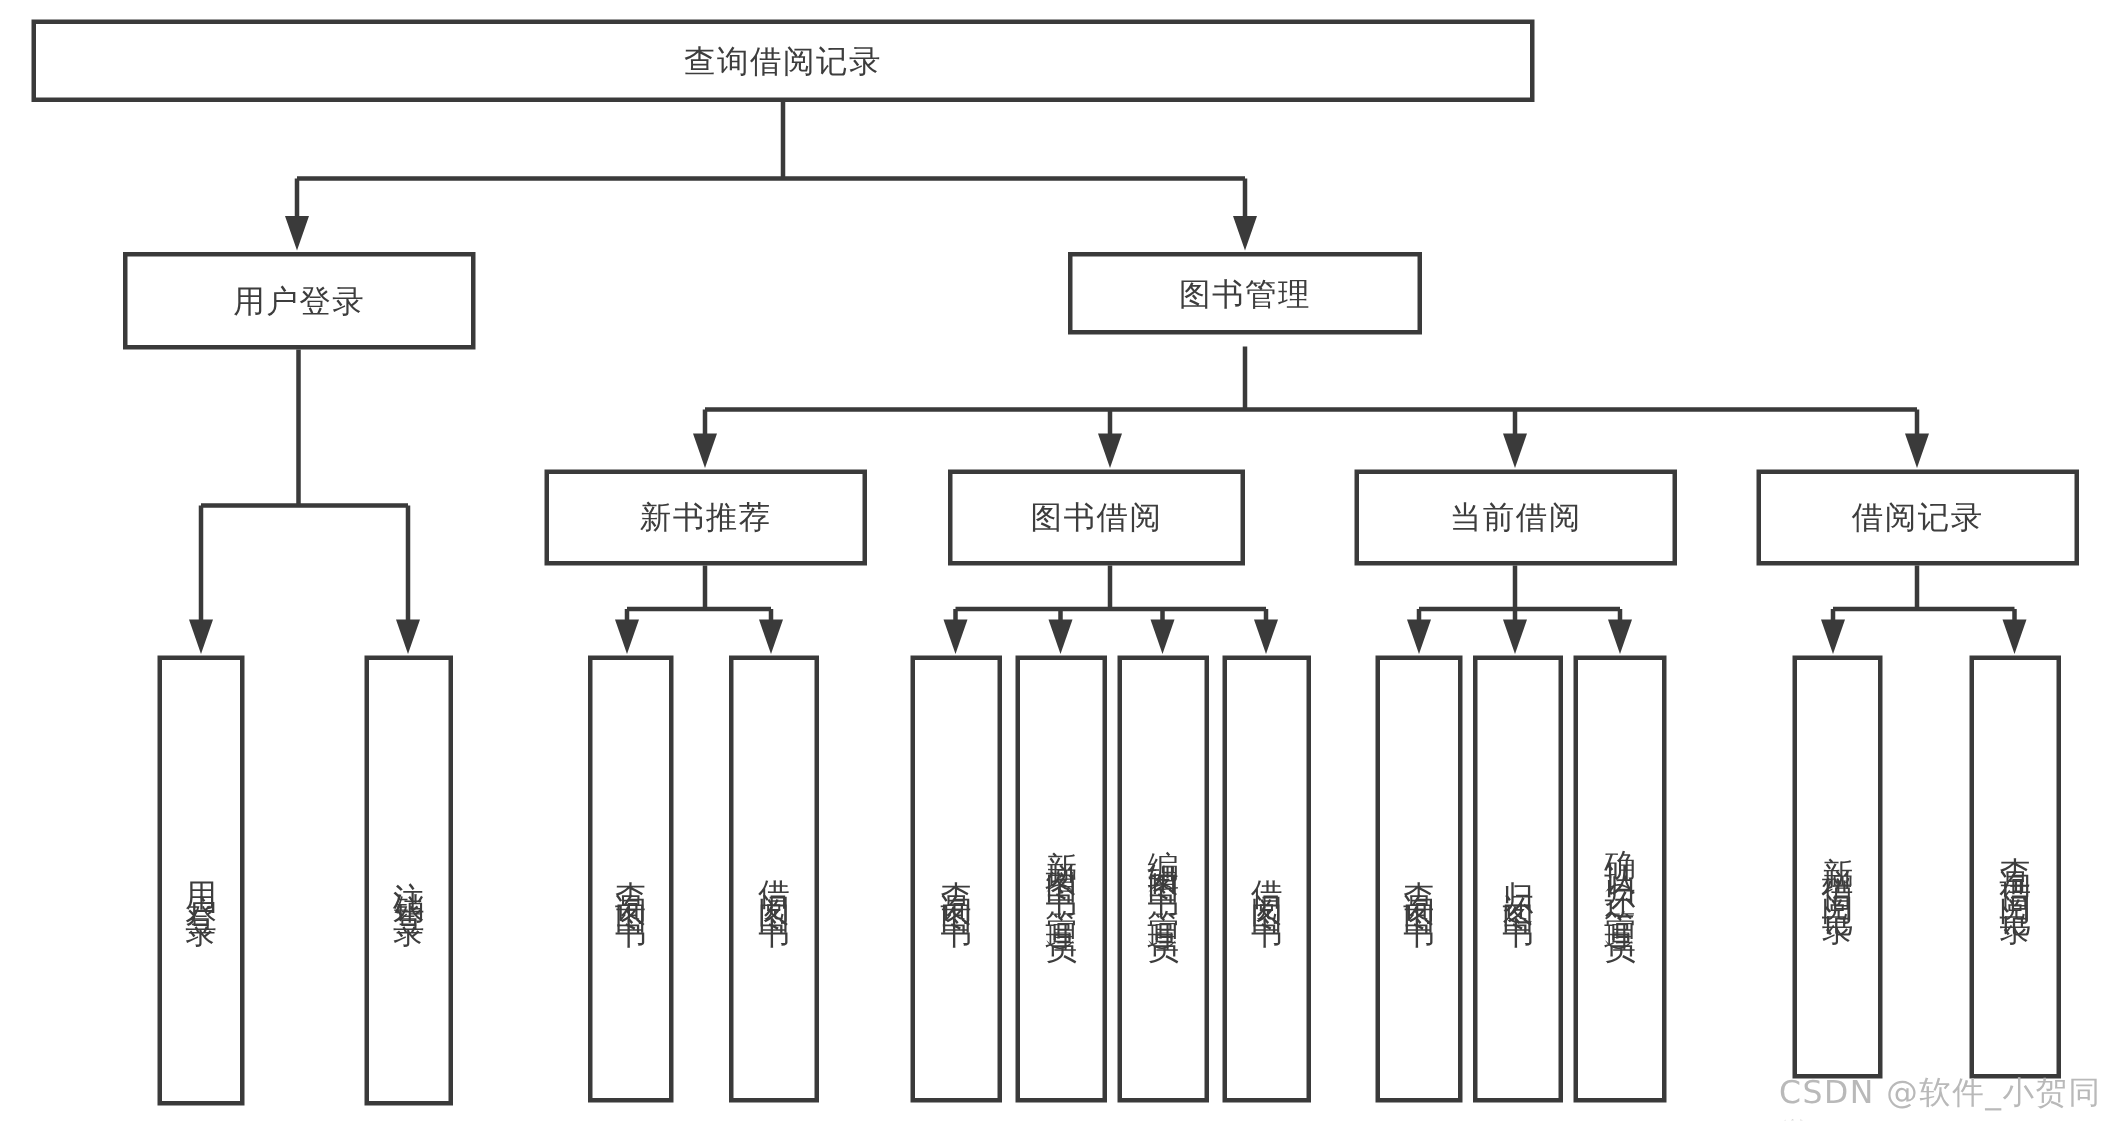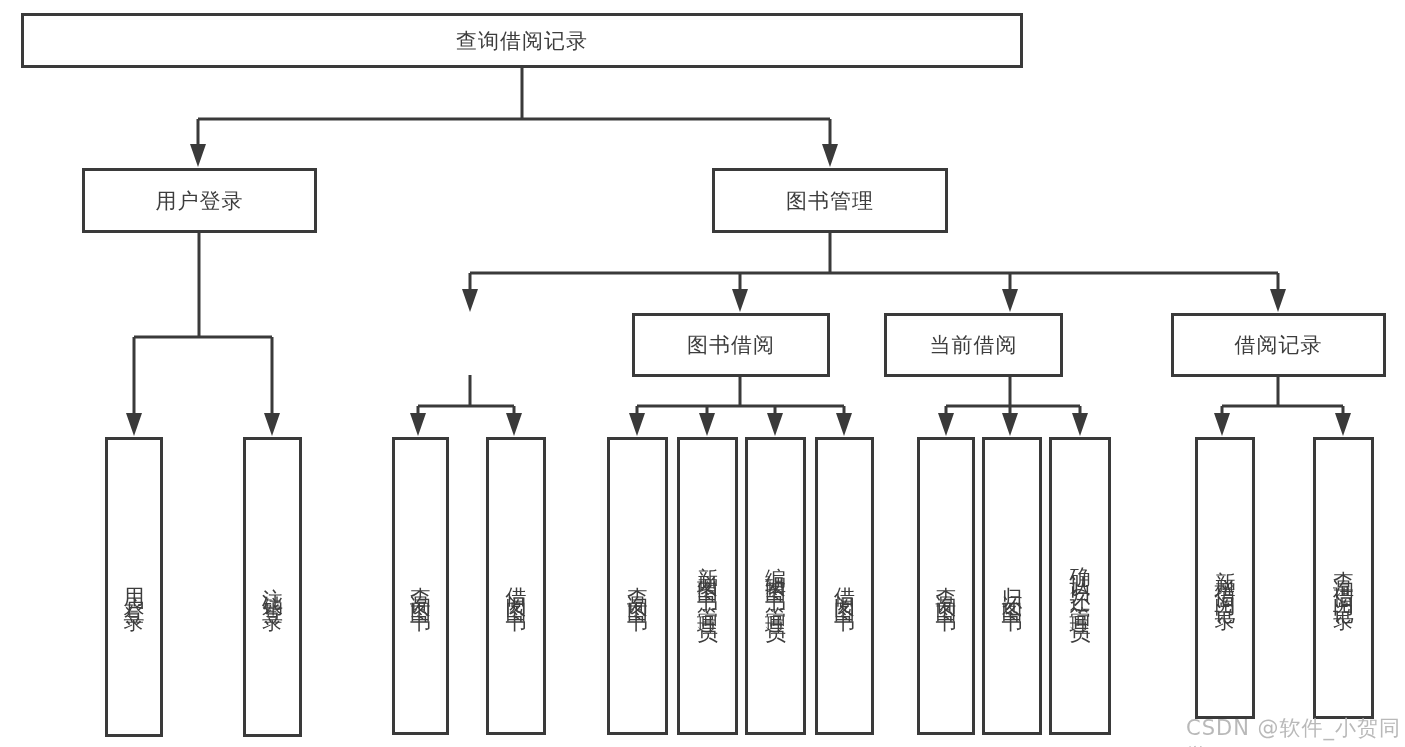--- a/index.html
+++ b/index.html
@@ -77,27 +77,28 @@
         <polygon points="1002,413 1018,413 1010,436"></polygon>
         <polygon points="1072,413 1088,413 1080,436"></polygon>
         <polygon points="1214,413 1230,413 1222,436"></polygon>
         <polygon points="1335,413 1351,413 1343,436"></polygon>
       </g>
   </svg>
 
   <div class="node" style="left:21px;top:13px;width:1002px;height:55px">查询借阅记录</div>
 
   <div class="node" style="left:82px;top:168px;width:235px;height:65px">用户登录</div>
-  <div class="node" style="left:712px;top:168px;width:236px;height:65px">图书管理</div>
+  <div class="node" style="left:712px;top:168px;width:236px;height:55px">图书管理</div>
 
   <div class="node vbox" style="left:105px;top:437px;width:58px;height:300px">用户登录</div>
   <div class="node vbox" style="left:243px;top:437px;width:59px;height:300px">注销登录</div>
 
+  <div class="node" style="left:363px;top:313px;width:215px;height:64px">新书推荐</div>
   <div class="node" style="left:632px;top:313px;width:198px;height:64px">图书借阅</div>
-  <div class="node" style="left:884px;top:313px;width:179px;height:64px">当前借阅</div>
+  <div class="node" style="left:903px;top:313px;width:215px;height:64px">当前借阅</div>
   <div class="node" style="left:1171px;top:313px;width:215px;height:64px">借阅记录</div>
 
   <div class="node vbox" style="left:392px;top:437px;width:57px;height:298px">查询图书</div>
   <div class="node vbox" style="left:486px;top:437px;width:60px;height:298px">借阅图书</div>
 
   <div class="node vbox" style="left:607px;top:437px;width:61px;height:298px">查询图书</div>
   <div class="node vbox" style="left:677px;top:437px;width:61px;height:298px">新增图书（管理员）</div>
   <div class="node vbox" style="left:745px;top:437px;width:61px;height:298px">编辑图书（管理员）</div>
   <div class="node vbox" style="left:815px;top:437px;width:59px;height:298px">借阅图书</div>
 

